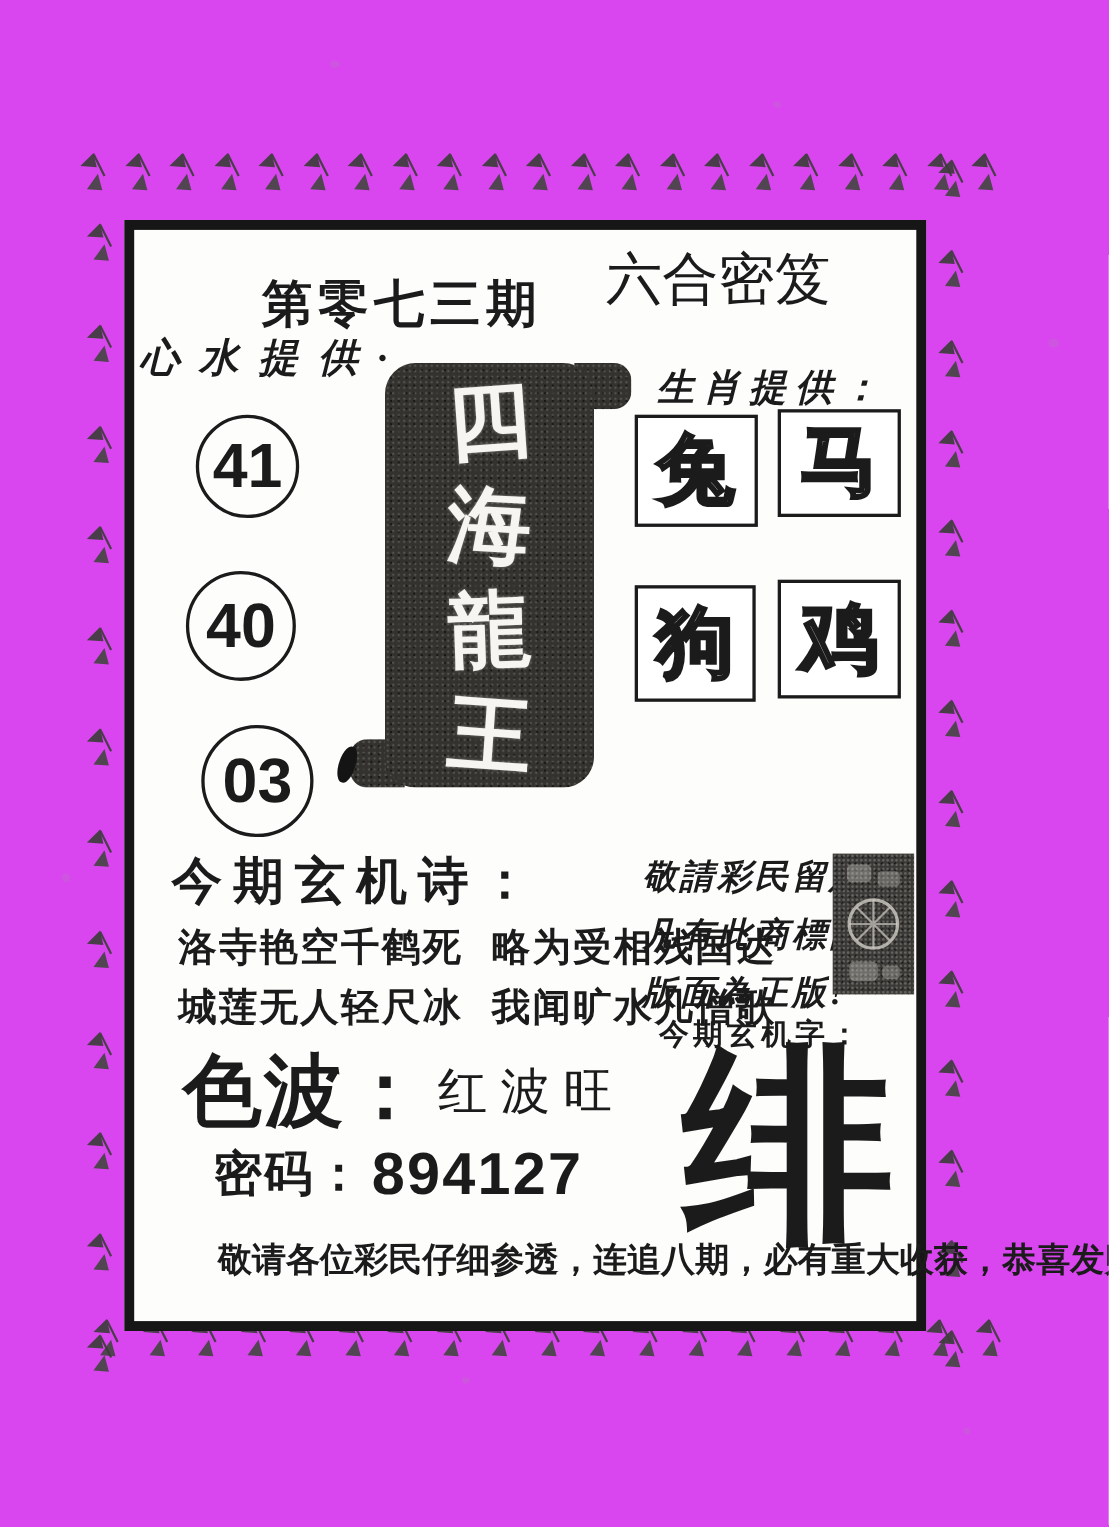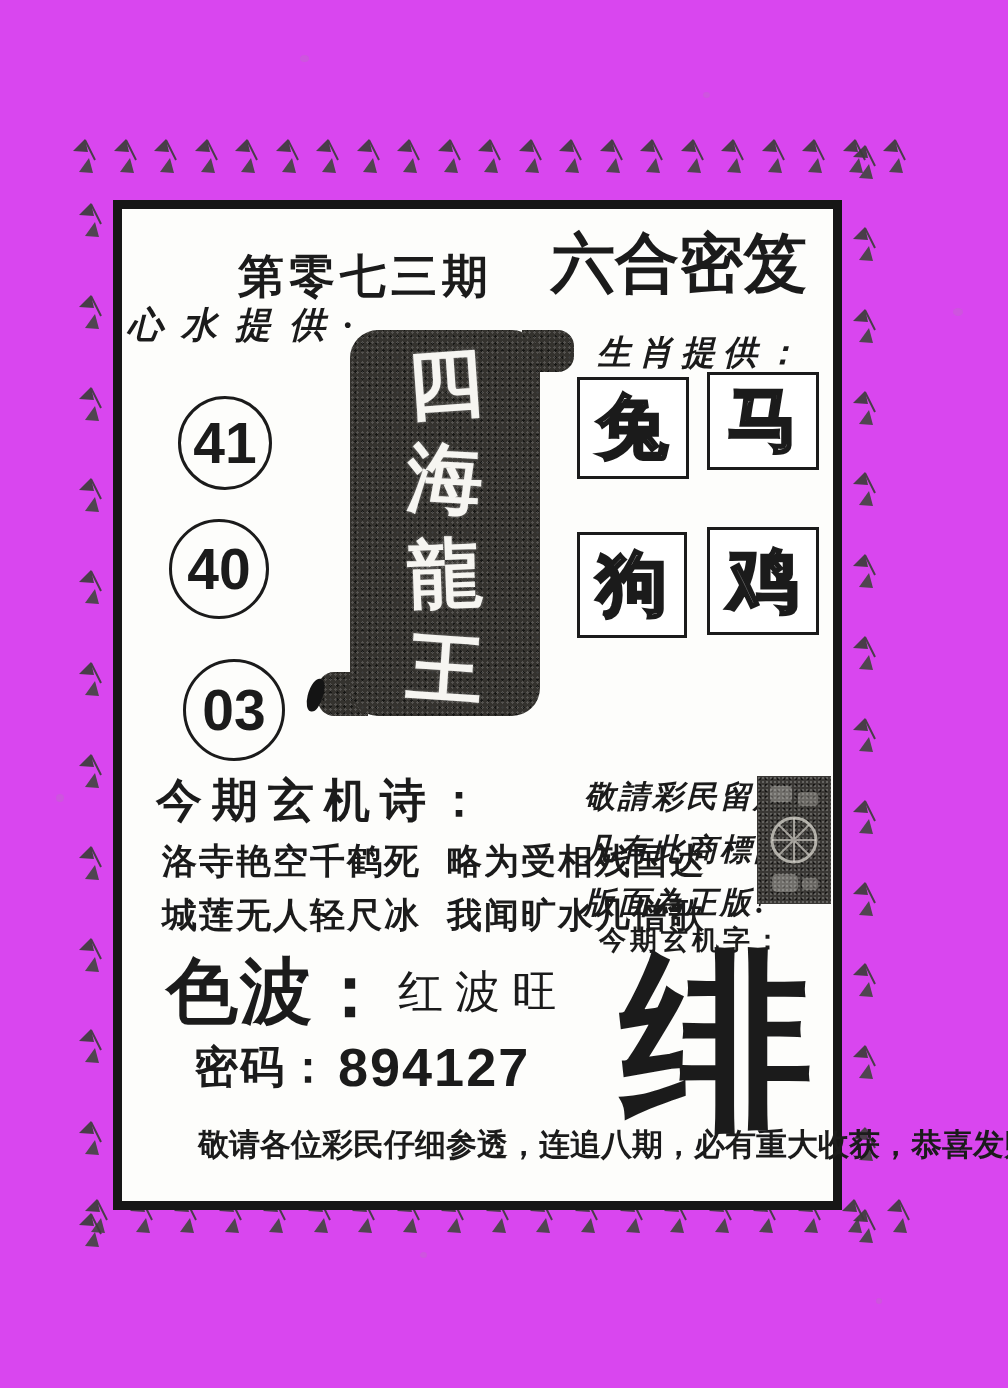--- a/index.html
+++ b/index.html
@@ -16,32 +16,32 @@
   .flagrow.left   { left:78px;  top:202px;  height:1046px; flex-direction:column; }
   .flagrow.right  { left:852px; top:144px;  height:1100px; flex-direction:column; }
   .pennant { width:26px; height:36px; display:inline-block; opacity:.92; }
   
   .frame {
     position:absolute; left:113px; top:200px; width:729px; height:1010px;
     border:9px solid #161616; background:#fdfdfb;
   }
   
   .issue-label { position:absolute; left:238px; top:246px; font-size:46px; font-weight:bold; letter-spacing:5px; }
-  .main-title  { position:absolute; left:551px; top:220px; font-size:64px; font-weight:bold; letter-spacing:0px; }
+  .main-title  { position:absolute; left:551px; top:220px; font-size:51px; font-weight:normal; letter-spacing:0px; }
   .hdr-script  { font-style:italic; font-weight:bold; }
   .left-header  { position:absolute; left:127px; top:301px; font-size:36px; letter-spacing:18px; }
   .right-header { position:absolute; left:597px; top:306px; font-size:34px; letter-spacing:8px;margin-top:24px; }
   
   .num-circle {
     position:absolute; border:3px solid #1b1b1b; border-radius:50%;
     display:flex; align-items:center; justify-content:center;
     font-family:"Liberation Sans", sans-serif; font-weight:600; font-size:57px;
     background:#fdfdfb;
   }
-  .num-circle.c1 { left:178px; top:396px; width:94px;  height:94px; }
+  .num-circle.c1 { left:178px; top:377px; width:94px;  height:94px; }
   .num-circle.c2 { left:169px; top:519px; width:100px; height:100px; }
   .num-circle.c3 { left:183px; top:659px; width:102px; height:102px; }
   
   .scroll-dark {
     position:absolute; background-color:#34322e;
     background-image:
       radial-gradient(rgba(255,255,255,.16) 1px, transparent 1.4px),
       radial-gradient(rgba(0,0,0,.55) 1px, transparent 1.3px);
     background-size:5px 5px, 7px 7px;
     background-position:0 0, 2px 3px;

